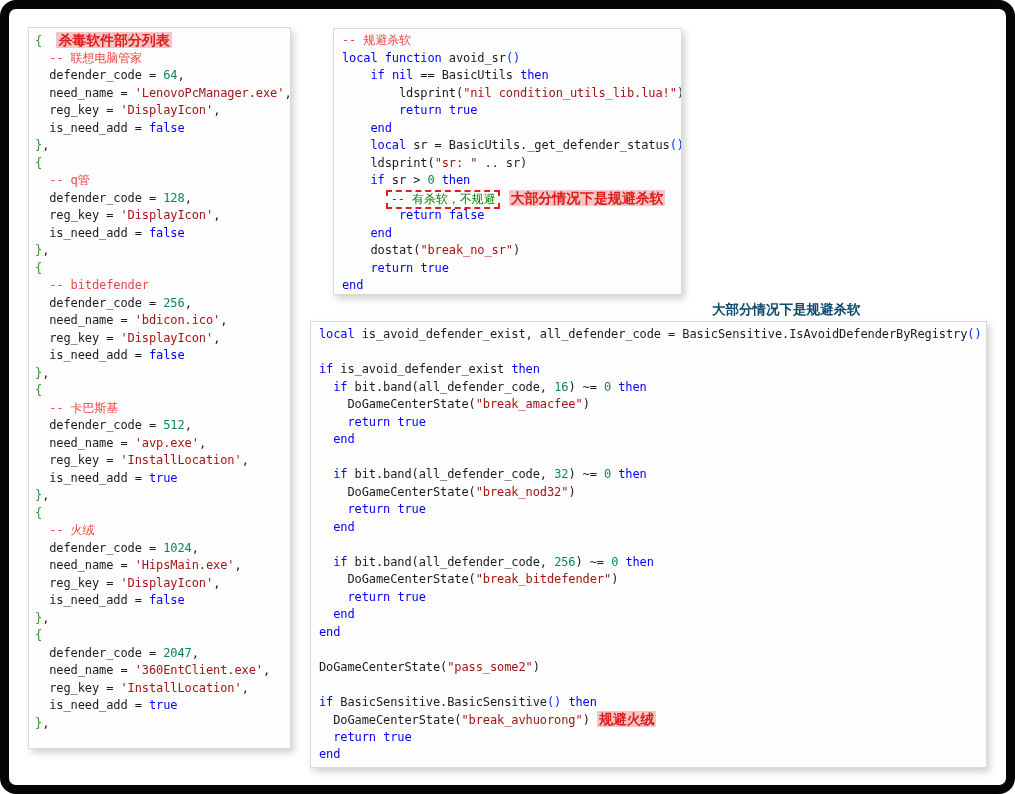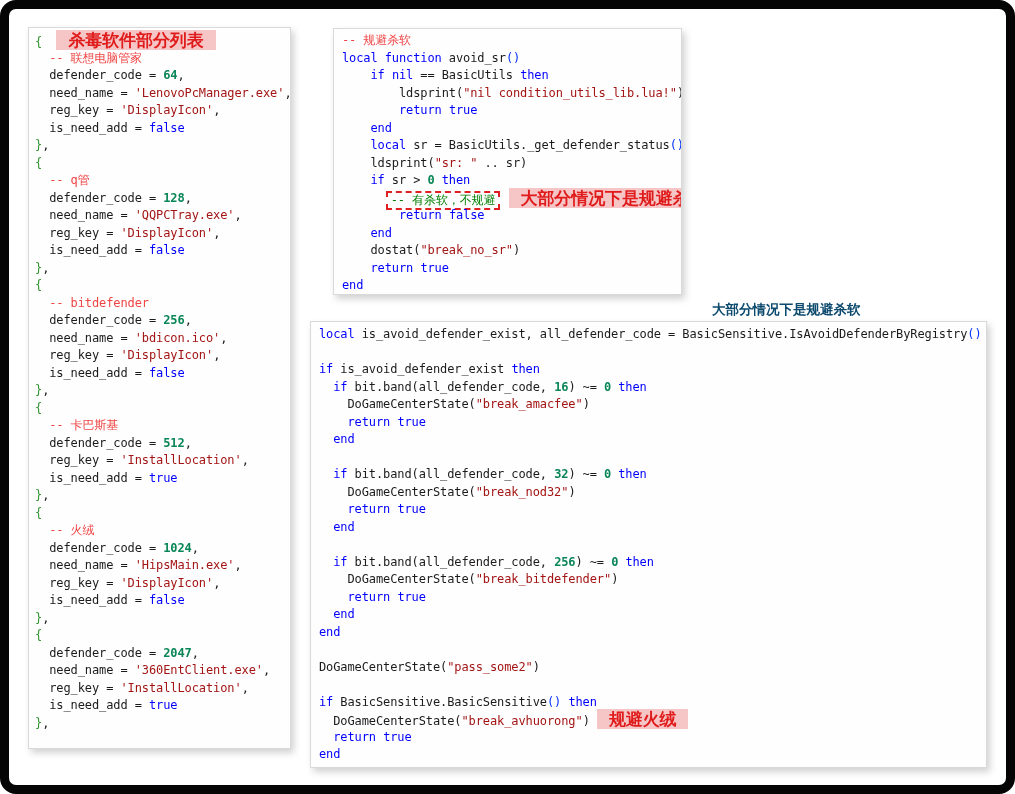--- a/index.html
+++ b/index.html
@@ -9,26 +9,26 @@
          border-radius:16px;box-sizing:border-box;pointer-events:none;z-index:5;}
   .panel{position:absolute;background:#fffefe;border:1px solid #d9d9d9;box-sizing:border-box;
          box-shadow:3px 4px 7px rgba(0,0,0,0.18);overflow:hidden;}
   #left-panel{left:28px;top:27px;width:263px;height:722px;padding:4px 0 0 6px;}
   #top-right-panel{left:333px;top:28px;width:349px;height:267px;padding:3px 0 0 8px;}
   #bottom-right-panel{left:310px;top:321px;width:677px;height:447px;padding:4px 0 0 8px;}
   .code-line{height:17.5px;line-height:17.5px;font-size:12px;letter-spacing:-0.1px;white-space:pre;}
   .tk-t{color:#1b1b1b;}
   .tk-k{color:#0000ff;}
   .tk-s{color:#a31515;}
-  .tk-n{color:#098658;font-weight:bold;}
+  .tk-n{color:#098658;}
   .tk-c{color:#ef4444;}
   .tk-b{color:#319331;}
   .tk-p{color:#0431fa;}
-  .tk-hl{color:#e01b1b;background:#f6c6c6;font-weight:bold;padding:0 12px;
-         font-family:"DejaVu Sans","Liberation Sans",sans-serif;font-size:17px;margin-top:28px;}
+  .tk-hl{color:#e01b1b;background:#f6c6c6;font-weight:bold;padding:0 2px;
+         font-family:"DejaVu Sans","Liberation Sans",sans-serif;font-size:14px;margin-top:28px;}
   .tk-box{color:#008000;border:2px dashed #e02020;padding:0 3px 1px 3px;margin:0 1px;}
   #mid-annotation{position:absolute;left:712px;top:301px;color:#0c4a6e;font-weight:bold;
          font-size:13.5px;font-family:"DejaVu Sans","Liberation Sans",sans-serif;z-index:2;}
 </style>
 </head>
 <body>
 
 <div id="stage">
   <div class="frame"></div>
 
@@ -36,34 +36,34 @@
       <div class="code-line"><span class="tk-b">{</span><span class="tk-t">  </span><span class="tk-hl">杀毒软件部分列表</span></div>
       <div class="code-line"><span class="tk-t">  </span><span class="tk-c">-- 联想电脑管家</span></div>
       <div class="code-line"><span class="tk-t">  defender_code = </span><span class="tk-n">64</span><span class="tk-t">,</span></div>
       <div class="code-line"><span class="tk-t">  need_name = </span><span class="tk-s">'LenovoPcManager.exe'</span><span class="tk-t">,</span></div>
       <div class="code-line"><span class="tk-t">  reg_key = </span><span class="tk-s">'DisplayIcon'</span><span class="tk-t">,</span></div>
       <div class="code-line"><span class="tk-t">  is_need_add = </span><span class="tk-k">false</span></div>
       <div class="code-line"><span class="tk-b">}</span><span class="tk-t">,</span></div>
       <div class="code-line"><span class="tk-b">{</span></div>
       <div class="code-line"><span class="tk-t">  </span><span class="tk-c">-- q管</span></div>
       <div class="code-line"><span class="tk-t">  defender_code = </span><span class="tk-n">128</span><span class="tk-t">,</span></div>
-      <div class="code-line"><span class="tk-t">  need_name = </span><span class="tk-s">'QQPCTray.exe'</span><span class="tk-t">,</span></div>
       <div class="code-line"><span class="tk-t">  reg_key = </span><span class="tk-s">'DisplayIcon'</span><span class="tk-t">,</span></div>
       <div class="code-line"><span class="tk-t">  is_need_add = </span><span class="tk-k">false</span></div>
       <div class="code-line"><span class="tk-b">}</span><span class="tk-t">,</span></div>
       <div class="code-line"><span class="tk-b">{</span></div>
       <div class="code-line"><span class="tk-t">  </span><span class="tk-c">-- bitdefender</span></div>
       <div class="code-line"><span class="tk-t">  defender_code = </span><span class="tk-n">256</span><span class="tk-t">,</span></div>
       <div class="code-line"><span class="tk-t">  need_name = </span><span class="tk-s">'bdicon.ico'</span><span class="tk-t">,</span></div>
       <div class="code-line"><span class="tk-t">  reg_key = </span><span class="tk-s">'DisplayIcon'</span><span class="tk-t">,</span></div>
       <div class="code-line"><span class="tk-t">  is_need_add = </span><span class="tk-k">false</span></div>
       <div class="code-line"><span class="tk-b">}</span><span class="tk-t">,</span></div>
       <div class="code-line"><span class="tk-b">{</span></div>
       <div class="code-line"><span class="tk-t">  </span><span class="tk-c">-- 卡巴斯基</span></div>
       <div class="code-line"><span class="tk-t">  defender_code = </span><span class="tk-n">512</span><span class="tk-t">,</span></div>
+      <div class="code-line"><span class="tk-t">  need_name = </span><span class="tk-s">'avp.exe'</span><span class="tk-t">,</span></div>
       <div class="code-line"><span class="tk-t">  reg_key = </span><span class="tk-s">'InstallLocation'</span><span class="tk-t">,</span></div>
       <div class="code-line"><span class="tk-t">  is_need_add = </span><span class="tk-k">true</span></div>
       <div class="code-line"><span class="tk-b">}</span><span class="tk-t">,</span></div>
       <div class="code-line"><span class="tk-b">{</span></div>
       <div class="code-line"><span class="tk-t">  </span><span class="tk-c">-- 火绒</span></div>
       <div class="code-line"><span class="tk-t">  defender_code = </span><span class="tk-n">1024</span><span class="tk-t">,</span></div>
       <div class="code-line"><span class="tk-t">  need_name = </span><span class="tk-s">'HipsMain.exe'</span><span class="tk-t">,</span></div>
       <div class="code-line"><span class="tk-t">  reg_key = </span><span class="tk-s">'DisplayIcon'</span><span class="tk-t">,</span></div>
       <div class="code-line"><span class="tk-t">  is_need_add = </span><span class="tk-k">false</span></div>
       <div class="code-line"><span class="tk-b">}</span><span class="tk-t">,</span></div>

